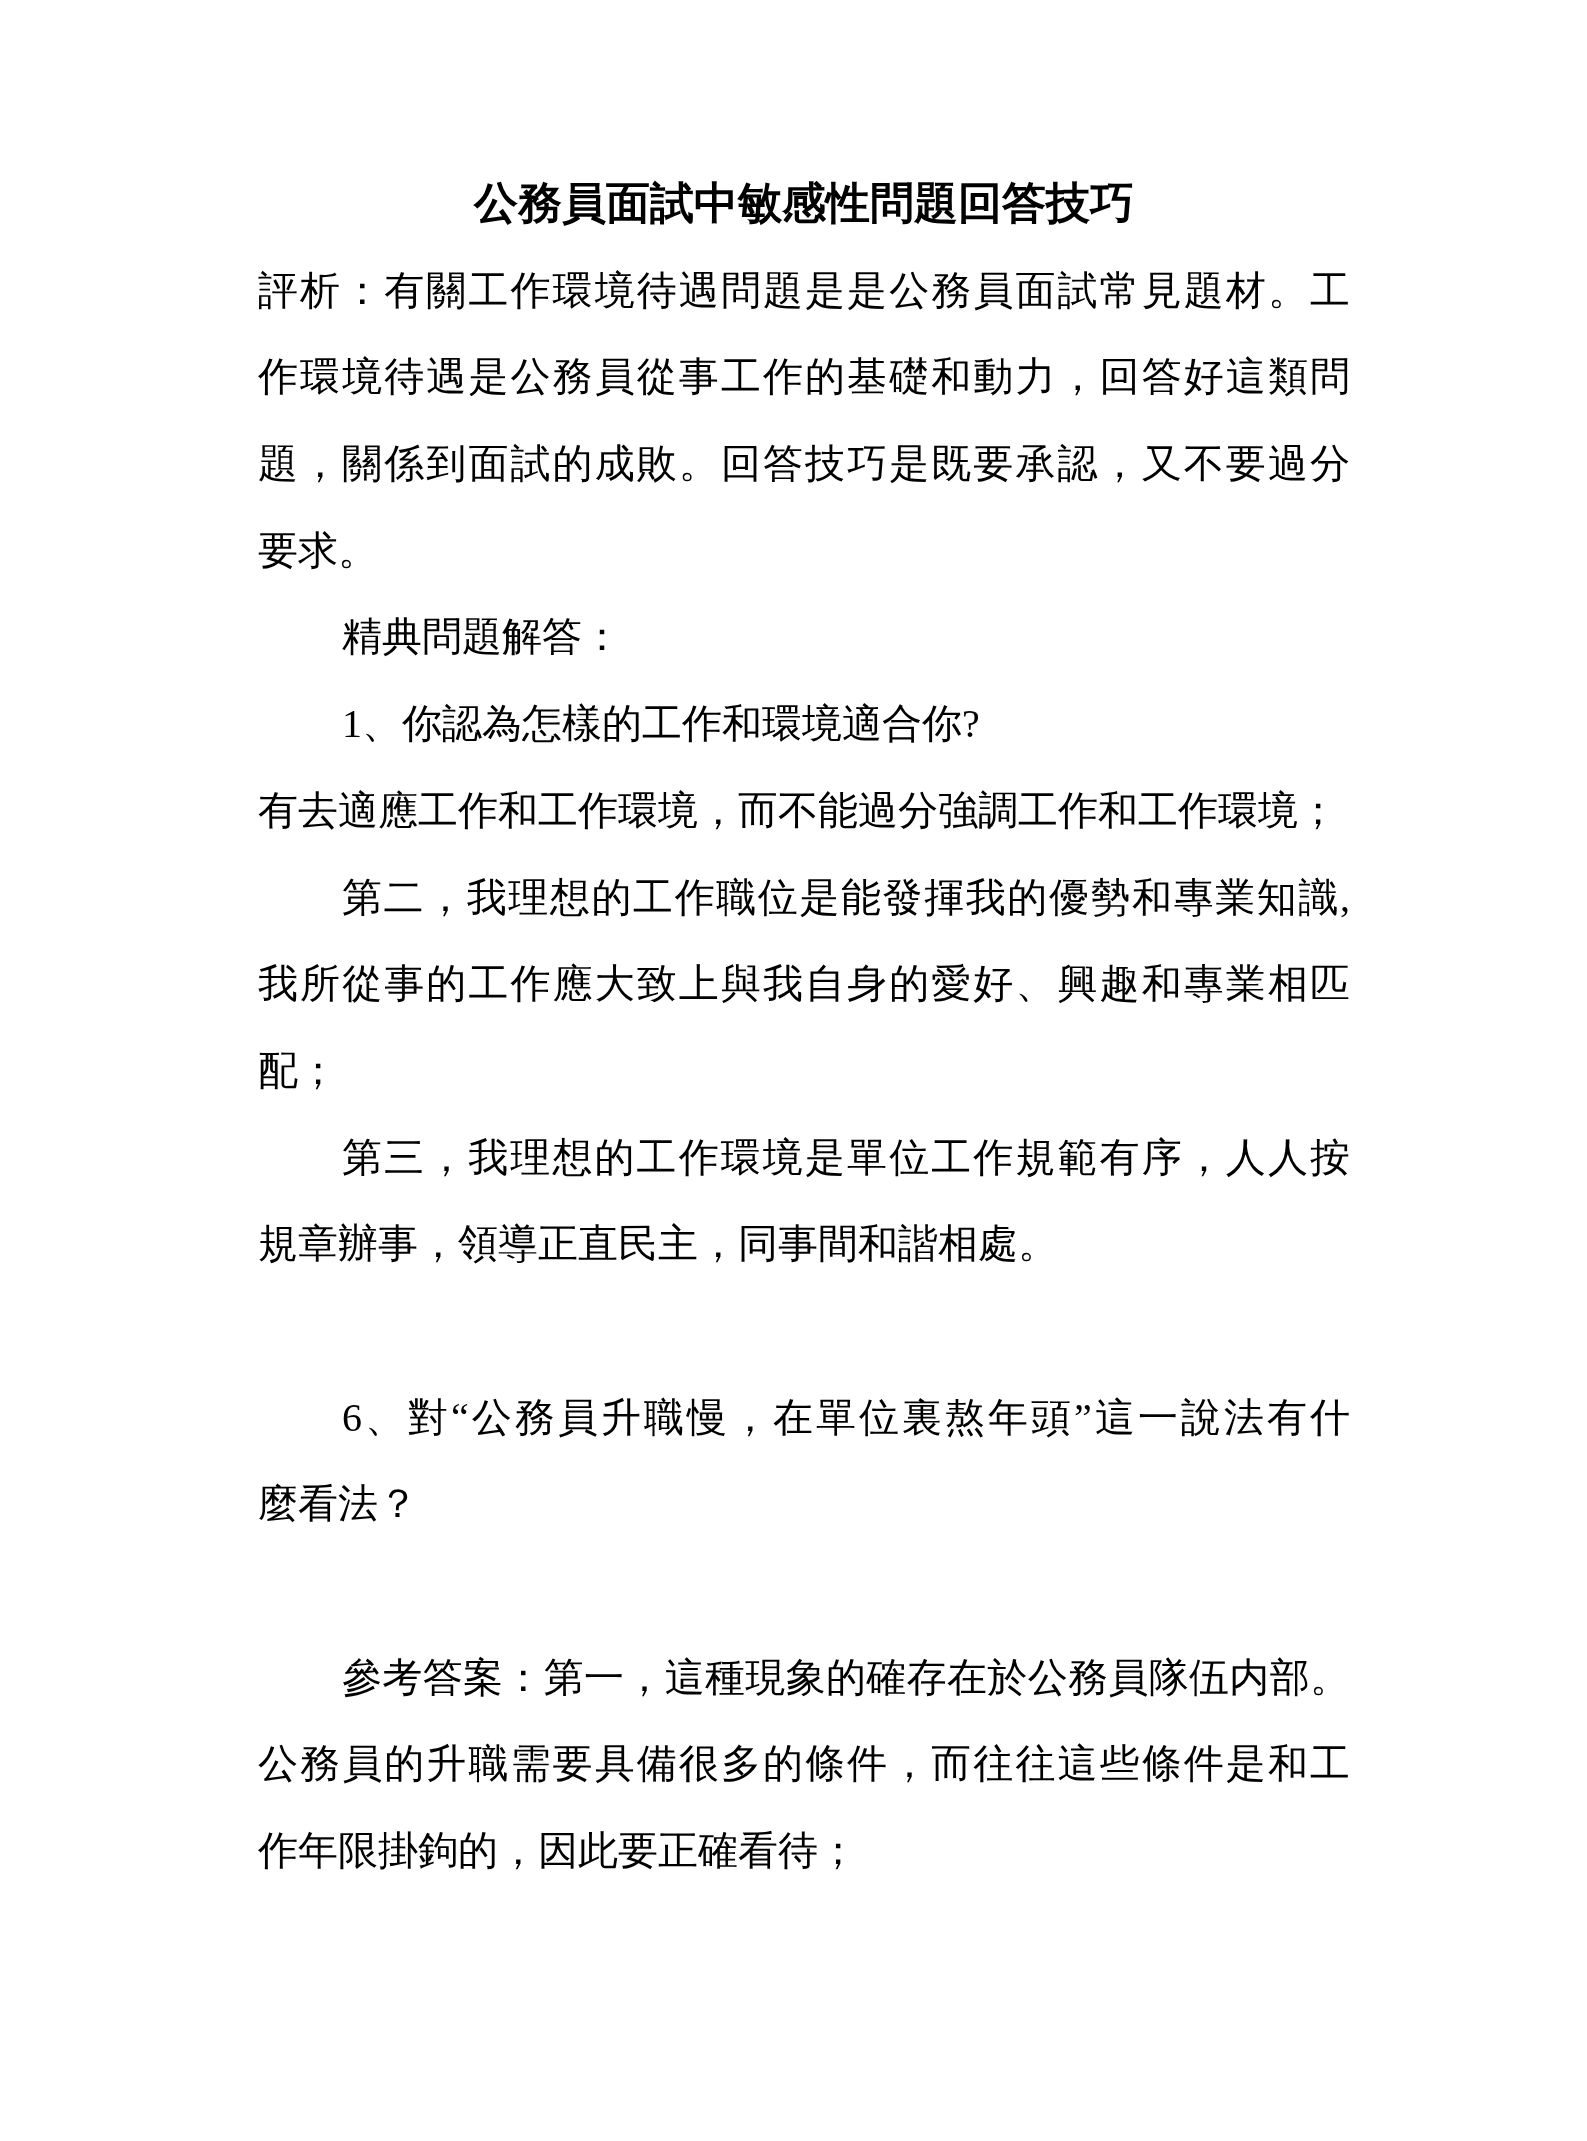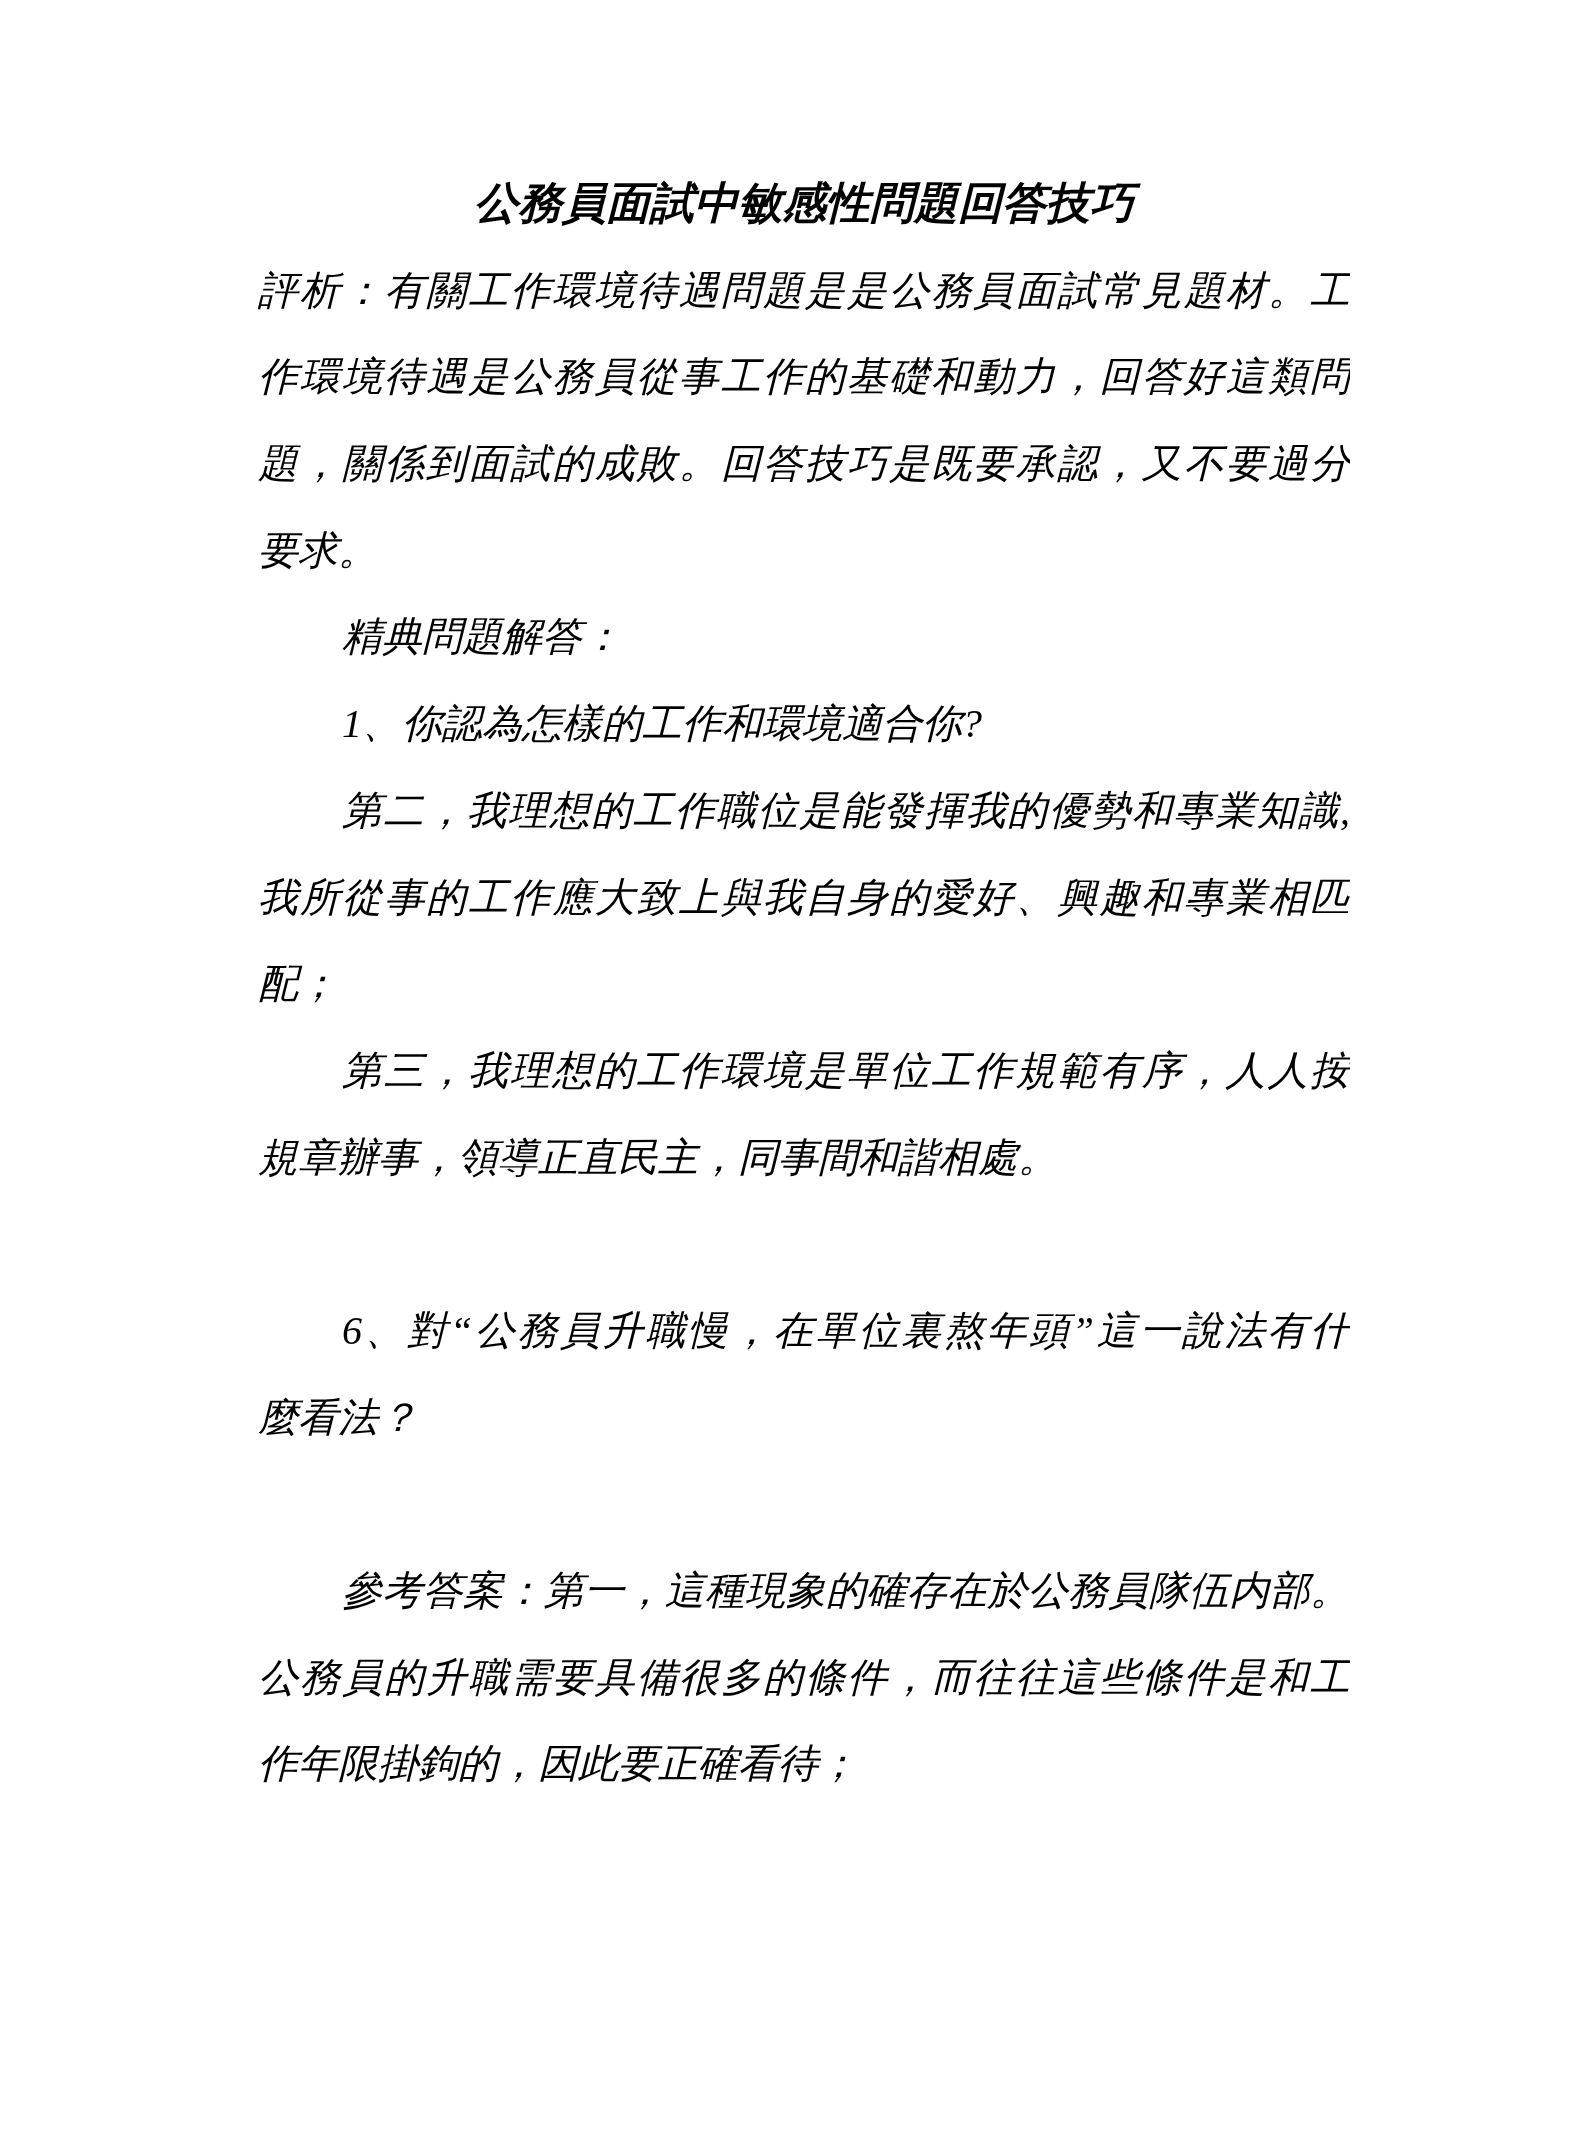--- a/index.html
+++ b/index.html
@@ -21,21 +21,20 @@
     left: 258px;
     top: 161px;
     width: 1092px;
   }
   .line {
     height: 86.7px;
     line-height: 86.7px;
     font-size: 40px;
     white-space: normal;
     overflow: hidden;
-    font-style: italic;
   }
   .line.fill {
     text-align: justify;
     text-align-last: justify;
     text-justify: inter-character;
   }
   .line.indent {
     text-indent: 84px;
   }
   .line.title {
@@ -51,20 +50,21 @@
 <div class="page">
   <div class="content">
     <div class="line title">公務員面試中敏感性問題回答技巧</div>
     <div id="body-lines">
         <div class="line fill">評析：有關工作環境待遇問題是是公務員面試常見題材。工</div>
         <div class="line fill">作環境待遇是公務員從事工作的基礎和動力，回答好這類問</div>
         <div class="line fill">題，關係到面試的成敗。回答技巧是既要承認，又不要過分</div>
         <div class="line">要求。</div>
         <div class="line indent">精典問題解答：</div>
         <div class="line indent">1、你認為怎樣的工作和環境適合你?</div>
+        <div class="line">有去適應工作和工作環境，而不能過分強調工作和工作環境；</div>
         <div class="line indent fill">第二，我理想的工作職位是能發揮我的優勢和專業知識,</div>
         <div class="line fill">我所從事的工作應大致上與我自身的愛好、興趣和專業相匹</div>
         <div class="line">配；</div>
         <div class="line indent fill">第三，我理想的工作環境是單位工作規範有序，人人按</div>
         <div class="line">規章辦事，領導正直民主，同事間和諧相處。</div>
         <div class="line"></div>
         <div class="line indent fill">6、對“公務員升職慢，在單位裏熬年頭”這一說法有什</div>
         <div class="line">麼看法？</div>
         <div class="line"></div>
         <div class="line indent fill">參考答案：第一，這種現象的確存在於公務員隊伍内部。</div>

